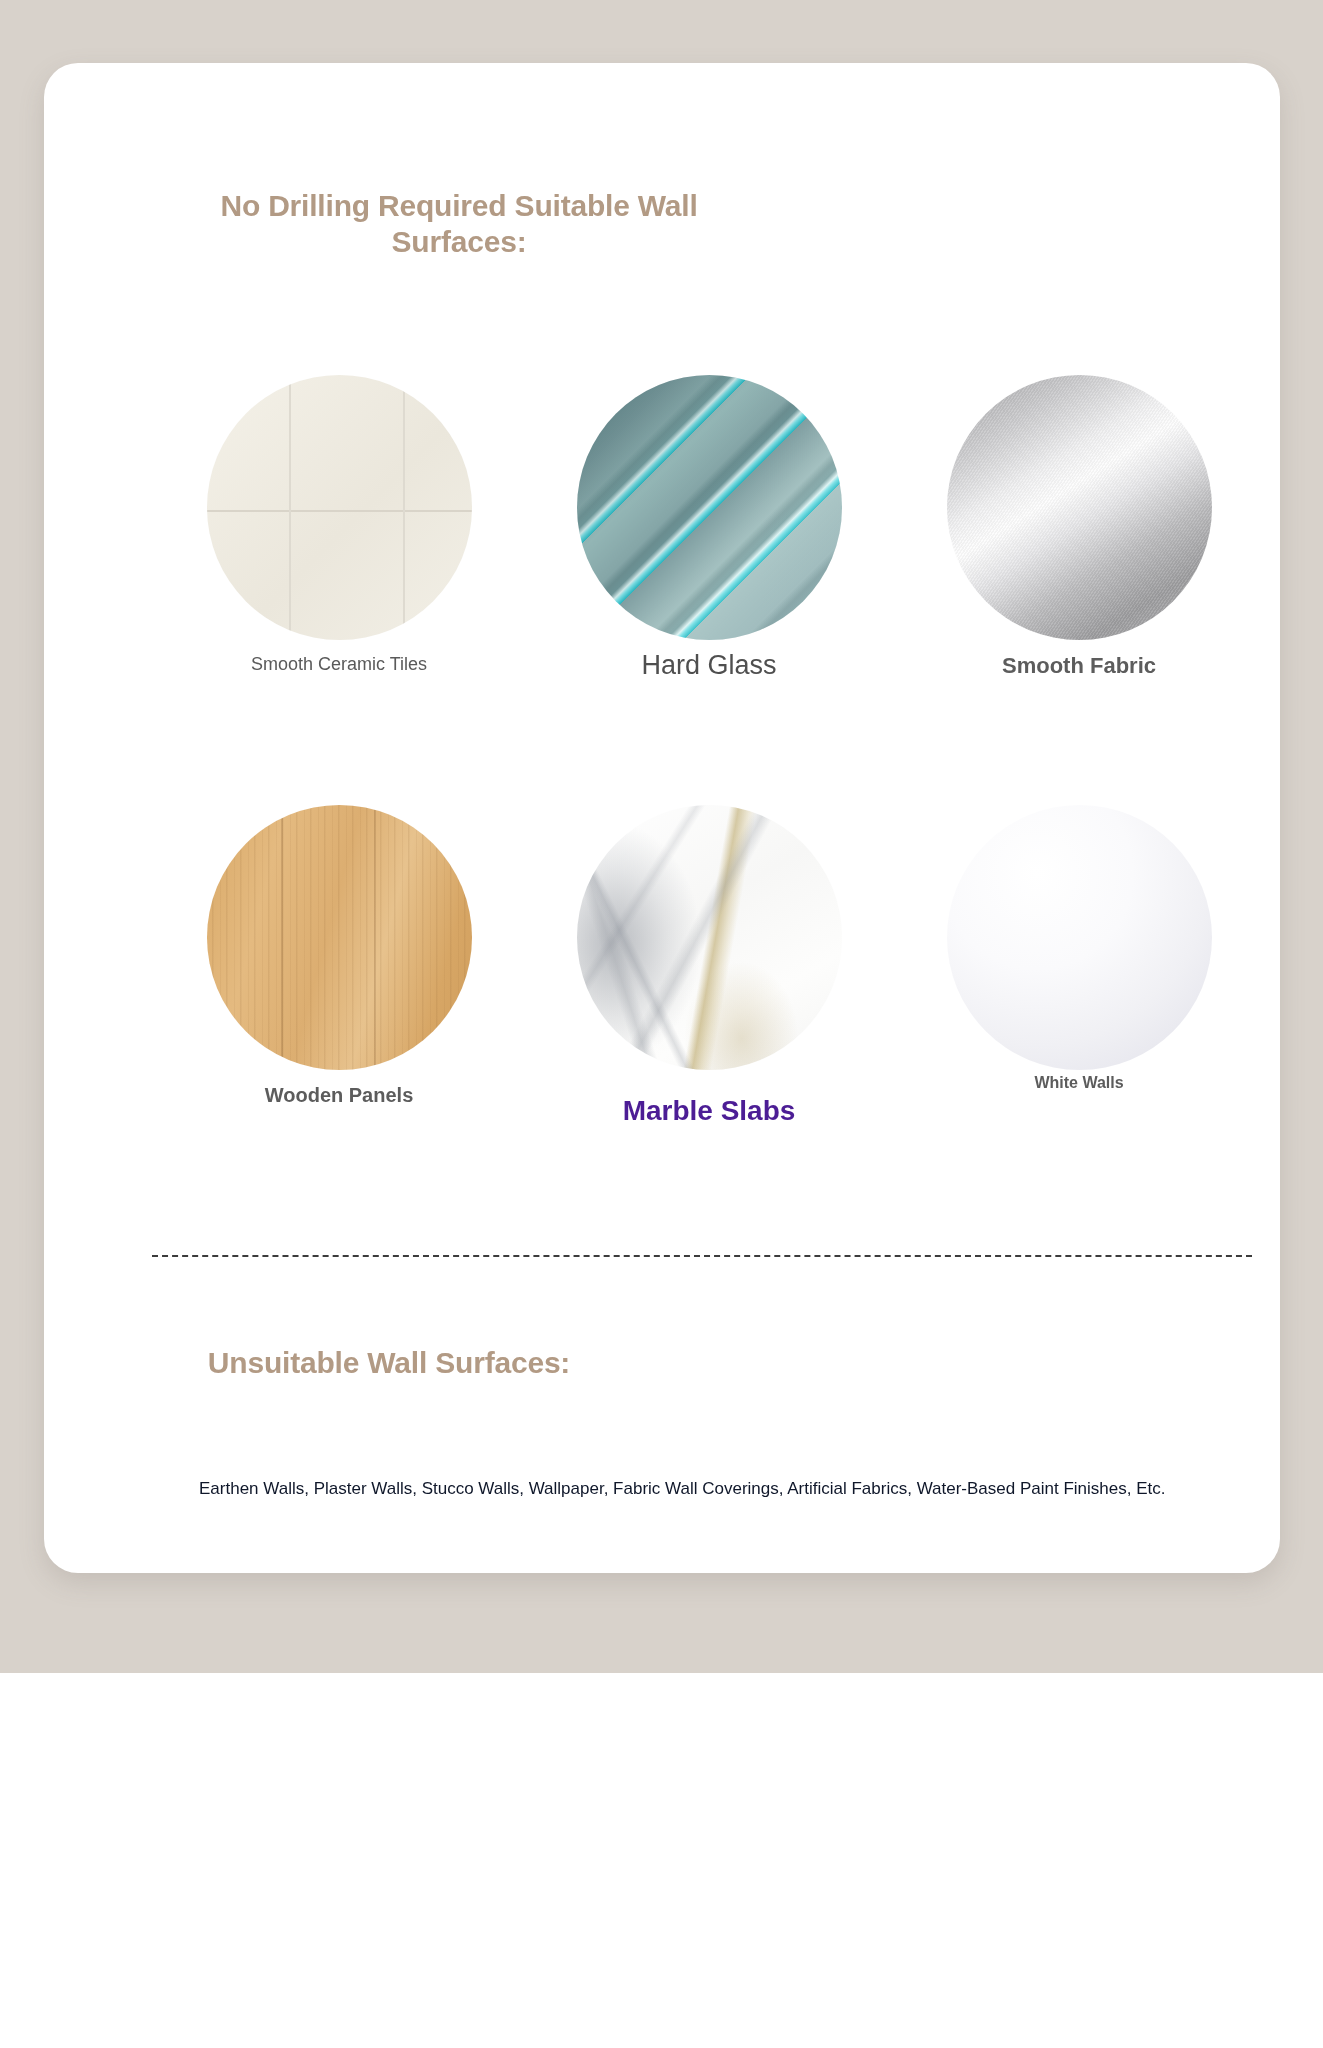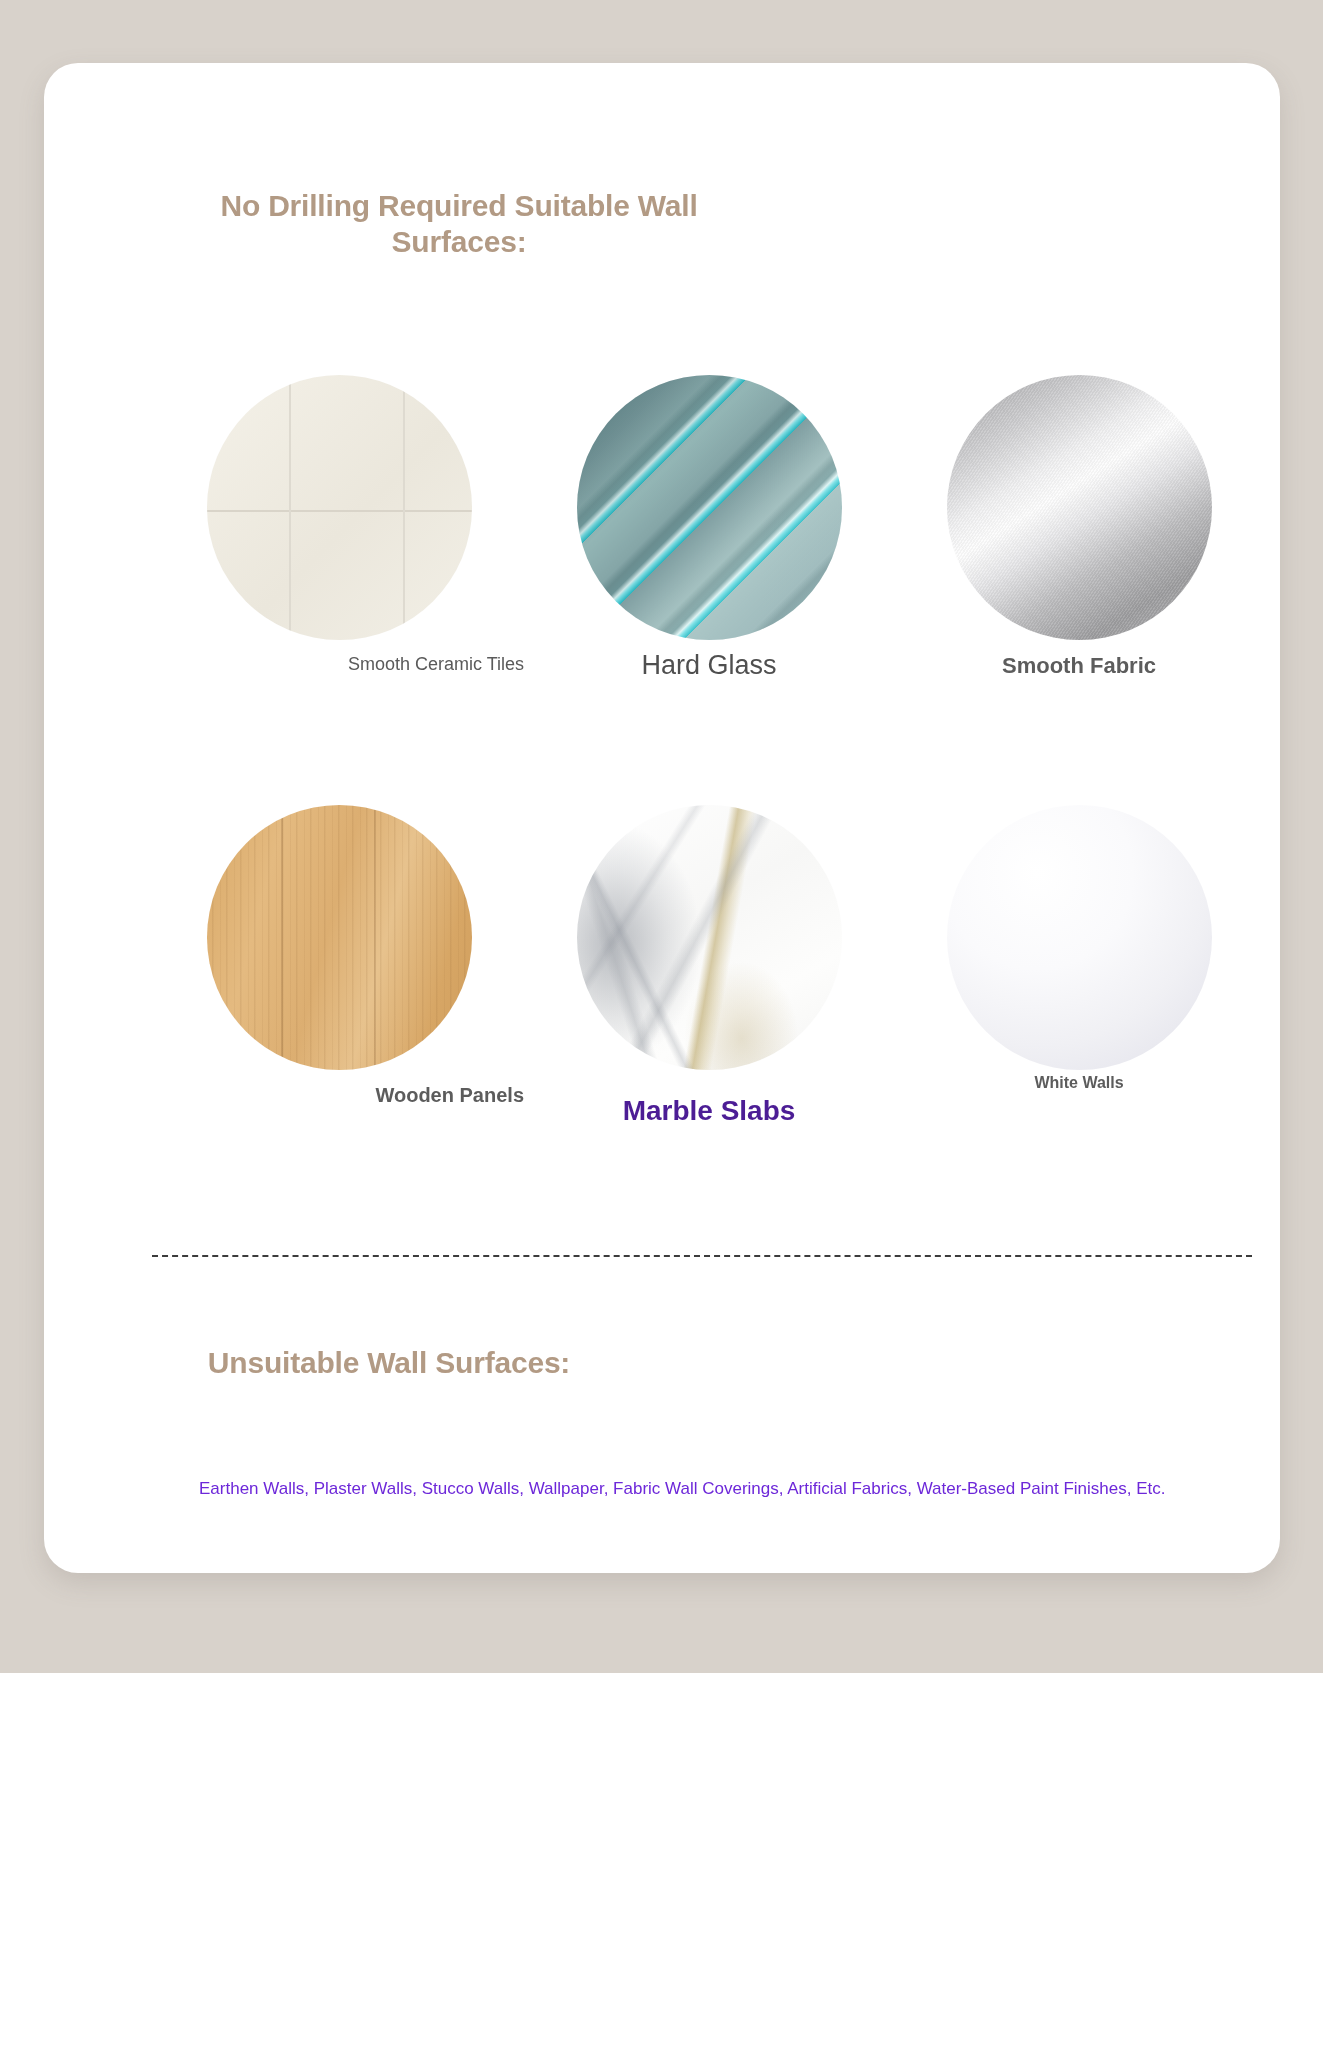--- a/index.html
+++ b/index.html
@@ -75,21 +75,21 @@
   }
   #grid-row-1 { top: 312px; height: 350px; }
   #grid-row-2 { top: 742px; height: 350px; }
 
   .swatch-cell {
     position: absolute;
     width: 370px;
     height: 350px;
     text-align: center;
   }
-  .swatch-cell.col-1 { left: 0px; text-align: right; }
+  .swatch-cell.col-1 { left: 0px; }
   .swatch-cell.col-2 { left: 370px; }
   .swatch-cell.col-3 { left: 740px; }
 
   .swatch-circle {
     position: relative;
     width: 265px;
     height: 265px;
     margin: 0 auto;
     border-radius: 50%;
     overflow: hidden;
@@ -225,21 +225,21 @@
   }
 
   
   #unsuitable-list {
     position: absolute;
     left: 155px;
     top: 1414px;
     width: 1060px;
     font-size: 17px;
     line-height: 24px;
-    color: #6d28d9;
+    color: #0f172a;
     white-space: nowrap;
   }
 
   
   #more-section {
     position: absolute;
     left: 0;
     top: 1673px;
     width: 1323px;
     height: 375px;

